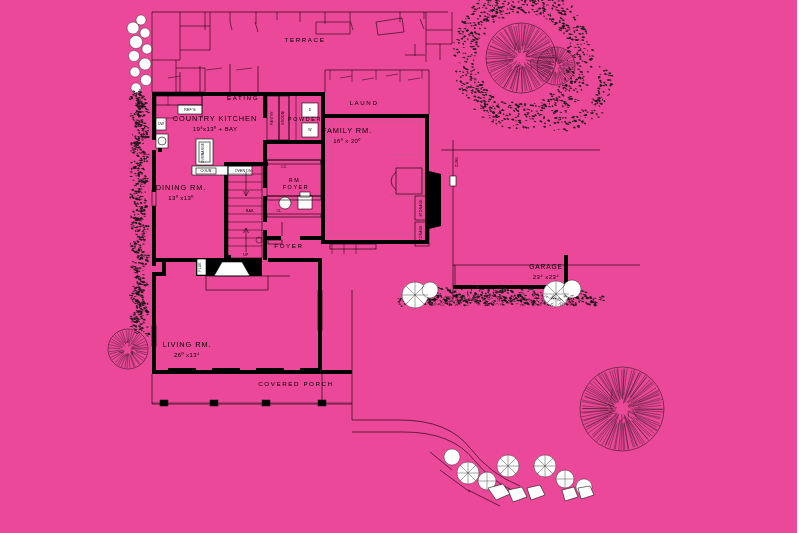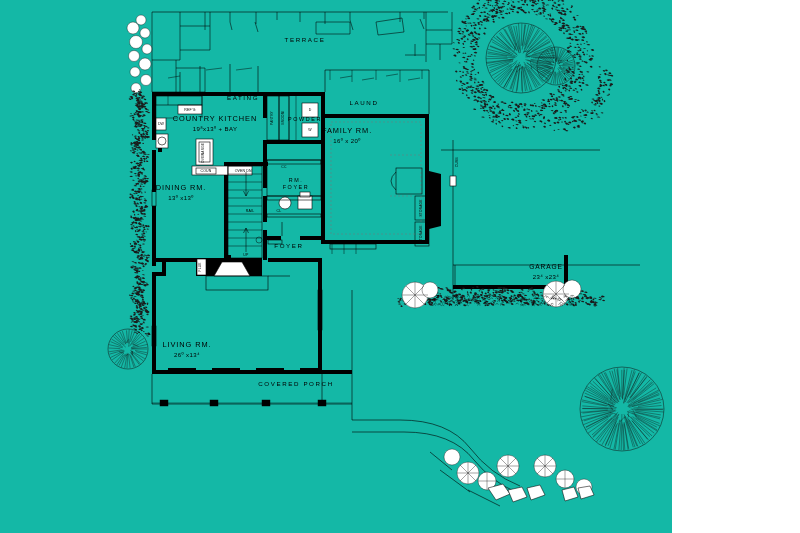--- a/index.html
+++ b/index.html
@@ -1,18 +1,18 @@
 <!DOCTYPE html>
 <html><head>
 <meta charset="utf-8">
 <style>
   html,body{margin:0;padding:0;background:#ffffff;}
   body{width:800px;height:533px;overflow:hidden;
        font-family:"Liberation Sans", sans-serif;}
-  #plan-root{position:relative;width:672px;height:533px;background:#14b8a6;}
+  #plan-root{position:relative;width:797px;height:533px;background:#ec4899;}
   svg#floorplan{position:absolute;left:0;top:0;width:800px;height:533px;}
   .rm-label{font-family:"Liberation Sans", sans-serif;fill:#000;
             text-anchor:middle;letter-spacing:.9px;}
   .rm-name{font-size:7.4px;}
   .rm-dim{font-size:6px;letter-spacing:.4px;}
   .area-label{font-size:6.2px;letter-spacing:1.6px;text-anchor:middle;fill:#000;}
   .tiny{font-size:3.5px;letter-spacing:.2px;text-anchor:middle;fill:#000;}
   .tiny-v{font-size:3.2px;letter-spacing:.2px;text-anchor:middle;fill:#000;}
   .wall{fill:#000;}
   .thinline{stroke:#000;fill:none;stroke-width:.6;}

